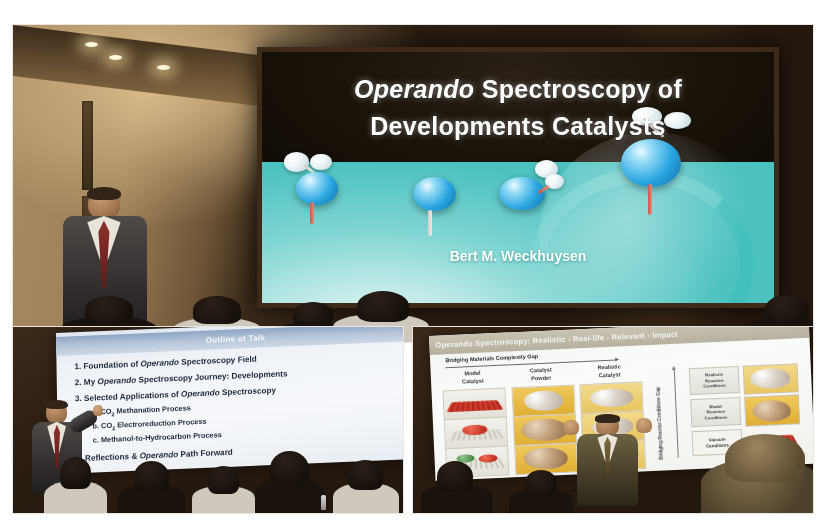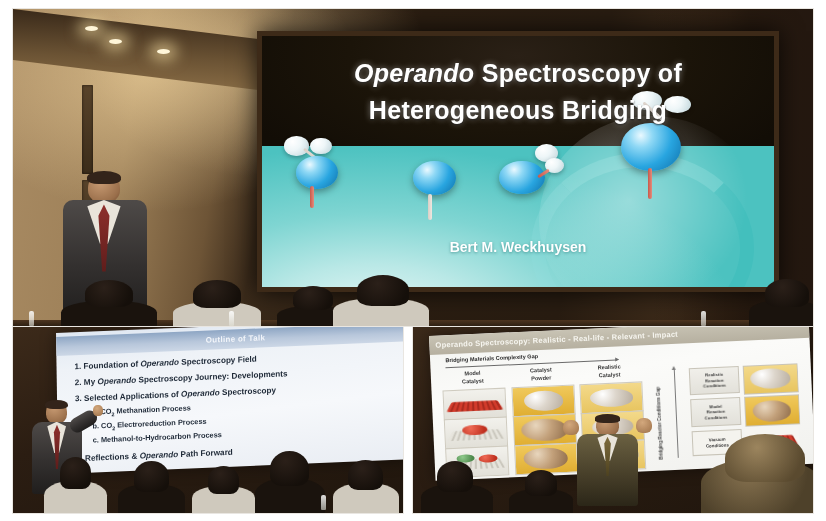--- a/index.html
+++ b/index.html
@@ -25,21 +25,21 @@
     position: absolute;
     overflow: hidden;
     background: #20150d;
     border: 1px solid #e9e6e1;
     box-sizing: border-box;
   }
 
   
   #panel-top {
     left: 12px;
-    top: 8px;
+    top: 24px;
     width: 802px;
     height: 319px;
   }
 
   
   .wall {
     position: absolute;
     inset: 0;
     background:
       radial-gradient(ellipse 300px 200px at 17% 20%, rgba(255,226,170,0.55), rgba(255,226,170,0) 70%),
@@ -156,21 +156,20 @@
   }
   #speaker-line {
     position: absolute;
     left: 0; right: 0;
     top: 78%;
     text-align: center;
     color: #ffffff;
     font-size: 14px;
     font-weight: bold;
     text-shadow: 0 1px 3px rgba(30,110,110,0.6);
-    margin-top: 7px;
   }
 
   
   .molecule {
     position: absolute;
   }
   .mol-sphere {
     position: absolute;
     border-radius: 50%;
     background: radial-gradient(circle at 33% 26%, #eaf9ff 0%, #8fd8f5 22%, #28a5e0 58%, #0f6fa8 100%);
@@ -559,21 +558,21 @@
         <div class="mol-white" style="left:26%; top:0%;  width:30%; height:16%;"></div>
         <div class="mol-white" style="left:58%; top:4%;  width:26%; height:14%;"></div>
         <div class="mol-bond" style="left:34%; top:16%; width:26%; height:3px; transform:rotate(42deg);"></div>
         <div class="mol-sphere" style="left:16%; top:26%; width:58%; height:40%;"></div>
         <div class="mol-bond mol-bond-red" style="left:42%; top:64%; width:4px; height:26%;"></div>
       </div>
 
       <div class="title-line" id="title-l1">
         <em>Operando</em><span> Spectroscopy of</span>
       </div>
-      <div class="title-line" id="title-l2">Heterogeneous Bridging</div>
+      <div class="title-line" id="title-l2">Developments Catalysts</div>
       <div id="speaker-line">Bert M. Weckhuysen</div>
     </div>
 
 
     <div class="person" style="left:5%; top:52%; width:13%; height:46%;">
       <div class="p-head" style="left:34%; top:0%; width:30%; height:20%;"></div>
       <div class="p-hair" style="left:33%; top:-2%; width:32%; height:9%;"></div>
       <div class="p-body" style="left:10%; top:18%; width:80%; height:82%;"></div>
       <div class="p-shirt" style="left:33%; top:18%; width:32%; height:30%;"></div>
       <div class="p-tie" style="left:42%; top:21%; width:14%; height:46%;"></div>

